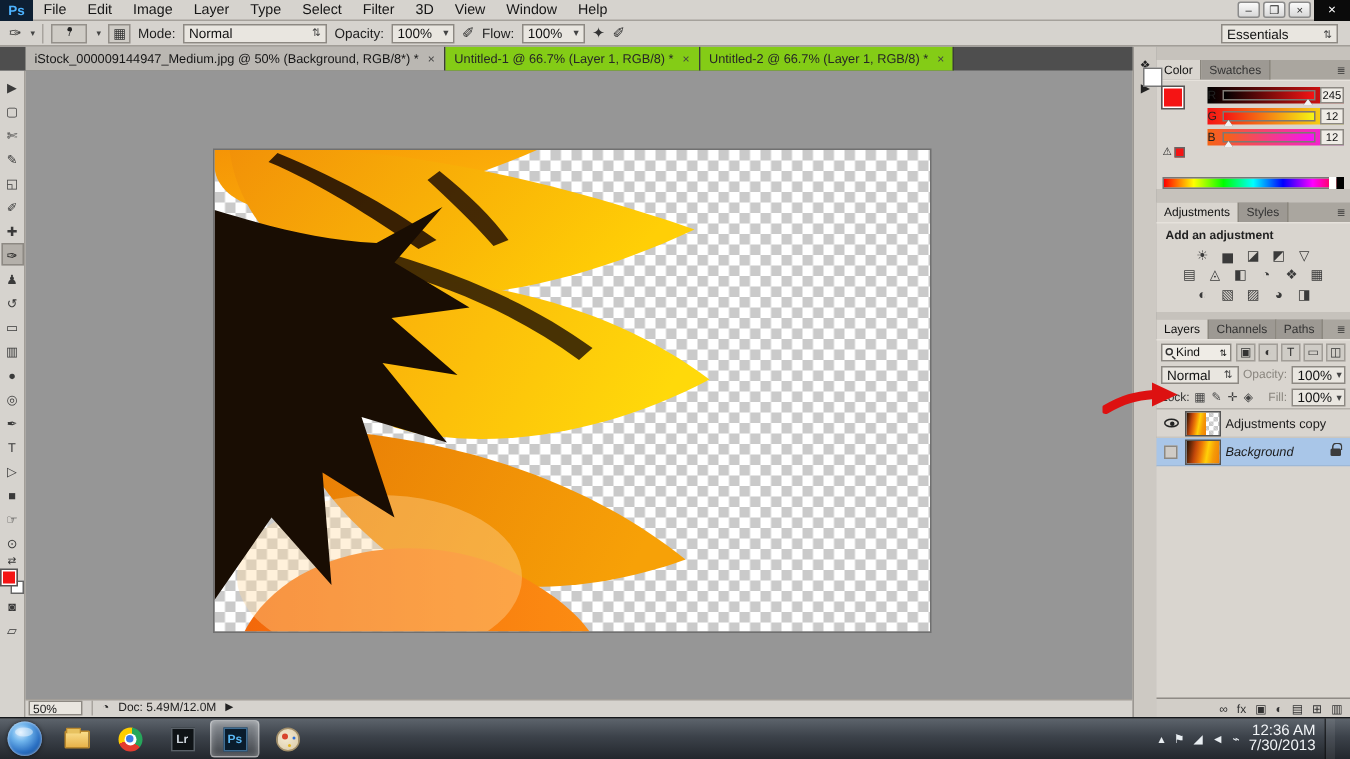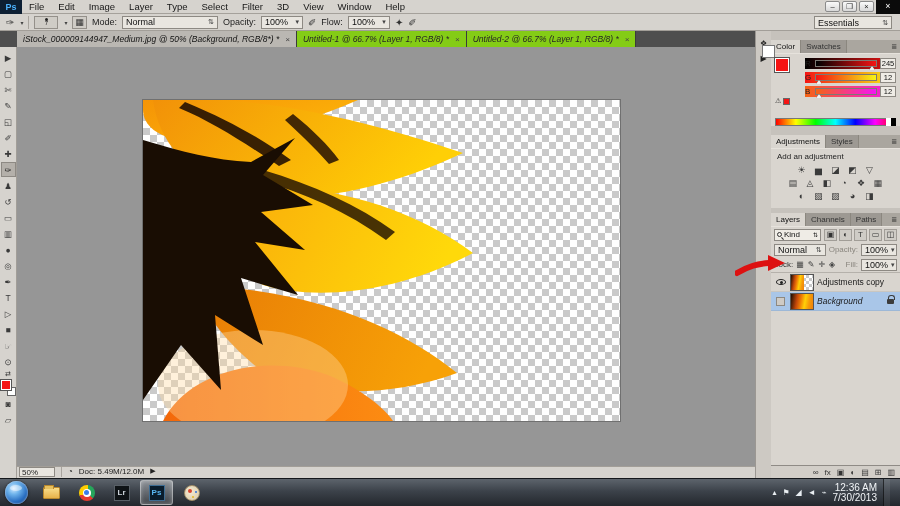--- a/index.html
+++ b/index.html
@@ -24,21 +24,21 @@
   .preset b{font-size:6px;font-weight:normal;color:#222;}
   .minibox{height:13px;background:#cfccc6;border:1px solid #94908a;display:flex;align-items:center;justify-content:center;font-size:9px;color:#333;padding:0 2px;}
   .sel{background:#e9e6e0;border:1px solid #8d8983;height:13px;display:flex;align-items:center;font-size:9px;color:#111;padding:0 3px;}
   .sel .spin{margin-left:auto;font-size:7px;color:#444;padding-left:3px;}
   .sel-mode{width:96px;}
   .sel-small{width:42px;}
   .workspace{position:absolute;right:8px;top:2px;width:78px;margin-left:23px;}
 
   
   .tabbar{position:absolute;left:0;top:31px;width:755px;height:16px;background:#4e4e4e;display:flex;align-items:flex-end;padding-left:17px;z-index:5;}
-  .doctab{height:16px;display:flex;align-items:center;font-size:8.5px;padding:0 6px;border-right:1px solid #3b3b3b;white-space:nowrap;font-style:italic;}
+  .doctab{height:16px;display:flex;align-items:center;font-size:8.5px;padding:0 6px;border-right:1px solid #3b3b3b;white-space:nowrap;}
   .doctab .x{margin-left:6px;font-size:8px;color:#444;}
   .doctab.active{background:#bab7b2;color:#151515;}
   .doctab.inactive{background:#84cc16;color:#262626;}
 
   
   .toolbar{position:absolute;left:0;top:47px;width:17px;height:431px;background:#d6d3ce;border-right:1px solid #a29e98;display:flex;flex-direction:column;align-items:center;padding-top:3px;z-index:4;}
   .tool{width:15px;height:15px;display:flex;align-items:center;justify-content:center;font-size:8.5px;color:#3a3a3a;margin-bottom:1px;}
   .tool.sel{background:#b4b0aa;border:1px solid #8d8983;color:#111;}
   .fgbg{position:relative;width:15px;height:16px;margin-top:2px;}
   .fgbg .bg{position:absolute;right:0;bottom:0;width:9px;height:9px;background:#fff;border:1px solid #666;}
@@ -84,21 +84,21 @@
   .tr-r{background:linear-gradient(90deg,#000,#f51414);}
   .tr-g{background:linear-gradient(90deg,#f51414,#f5f514);}
   .tr-b{background:linear-gradient(90deg,#f56414,#f514f5);}
   .chval{width:16px;height:11px;background:#efece6;border:1px solid #8d8983;font-size:7.5px;display:flex;align-items:center;justify-content:center;color:#111;}
   .spectrum{height:8px;margin:3px 4px 4px 4px;background:linear-gradient(90deg,#f00,#ff0,#0f0,#0ff,#00f,#f0f,#f00);border:1px solid #777;position:relative;}
   .spectrum .wb{position:absolute;right:-1px;top:-1px;height:8px;display:flex;}
   .spectrum .wb i{width:5px;height:8px;display:block;}
 
   
   .adjbody{height:60px;padding:2px 5px;}
-  .adjhead{font-size:8px;font-weight:normal;color:#222;margin:1px 0 3px 1px;}
+  .adjhead{font-size:8px;font-weight:bold;color:#222;margin:1px 0 3px 1px;}
   .adjrow{display:flex;gap:4px;justify-content:center;margin-bottom:2px;}
   .adjic{width:13px;height:11px;display:flex;align-items:center;justify-content:center;font-size:9px;color:#3a3a3a;}
 
   
   .layersgroup{flex:1;display:flex;flex-direction:column;margin-bottom:0;}
   .layersbody{flex:1;display:flex;flex-direction:column;}
   .lrow{display:flex;align-items:center;gap:3px;padding:0 3px;height:15px;font-size:8px;color:#333;}
   .kindbox{width:52px;height:12px;background:#efece6;border:1px solid #8d8983;display:flex;align-items:center;gap:2px;padding:0 2px;font-size:8px;color:#111;}
   .mag{width:5px;height:5px;border:1px solid #333;border-radius:50%;position:relative;display:inline-block;}
   .mag::after{content:"";position:absolute;width:3px;height:1px;background:#333;transform:rotate(45deg);left:3px;top:5px;}

